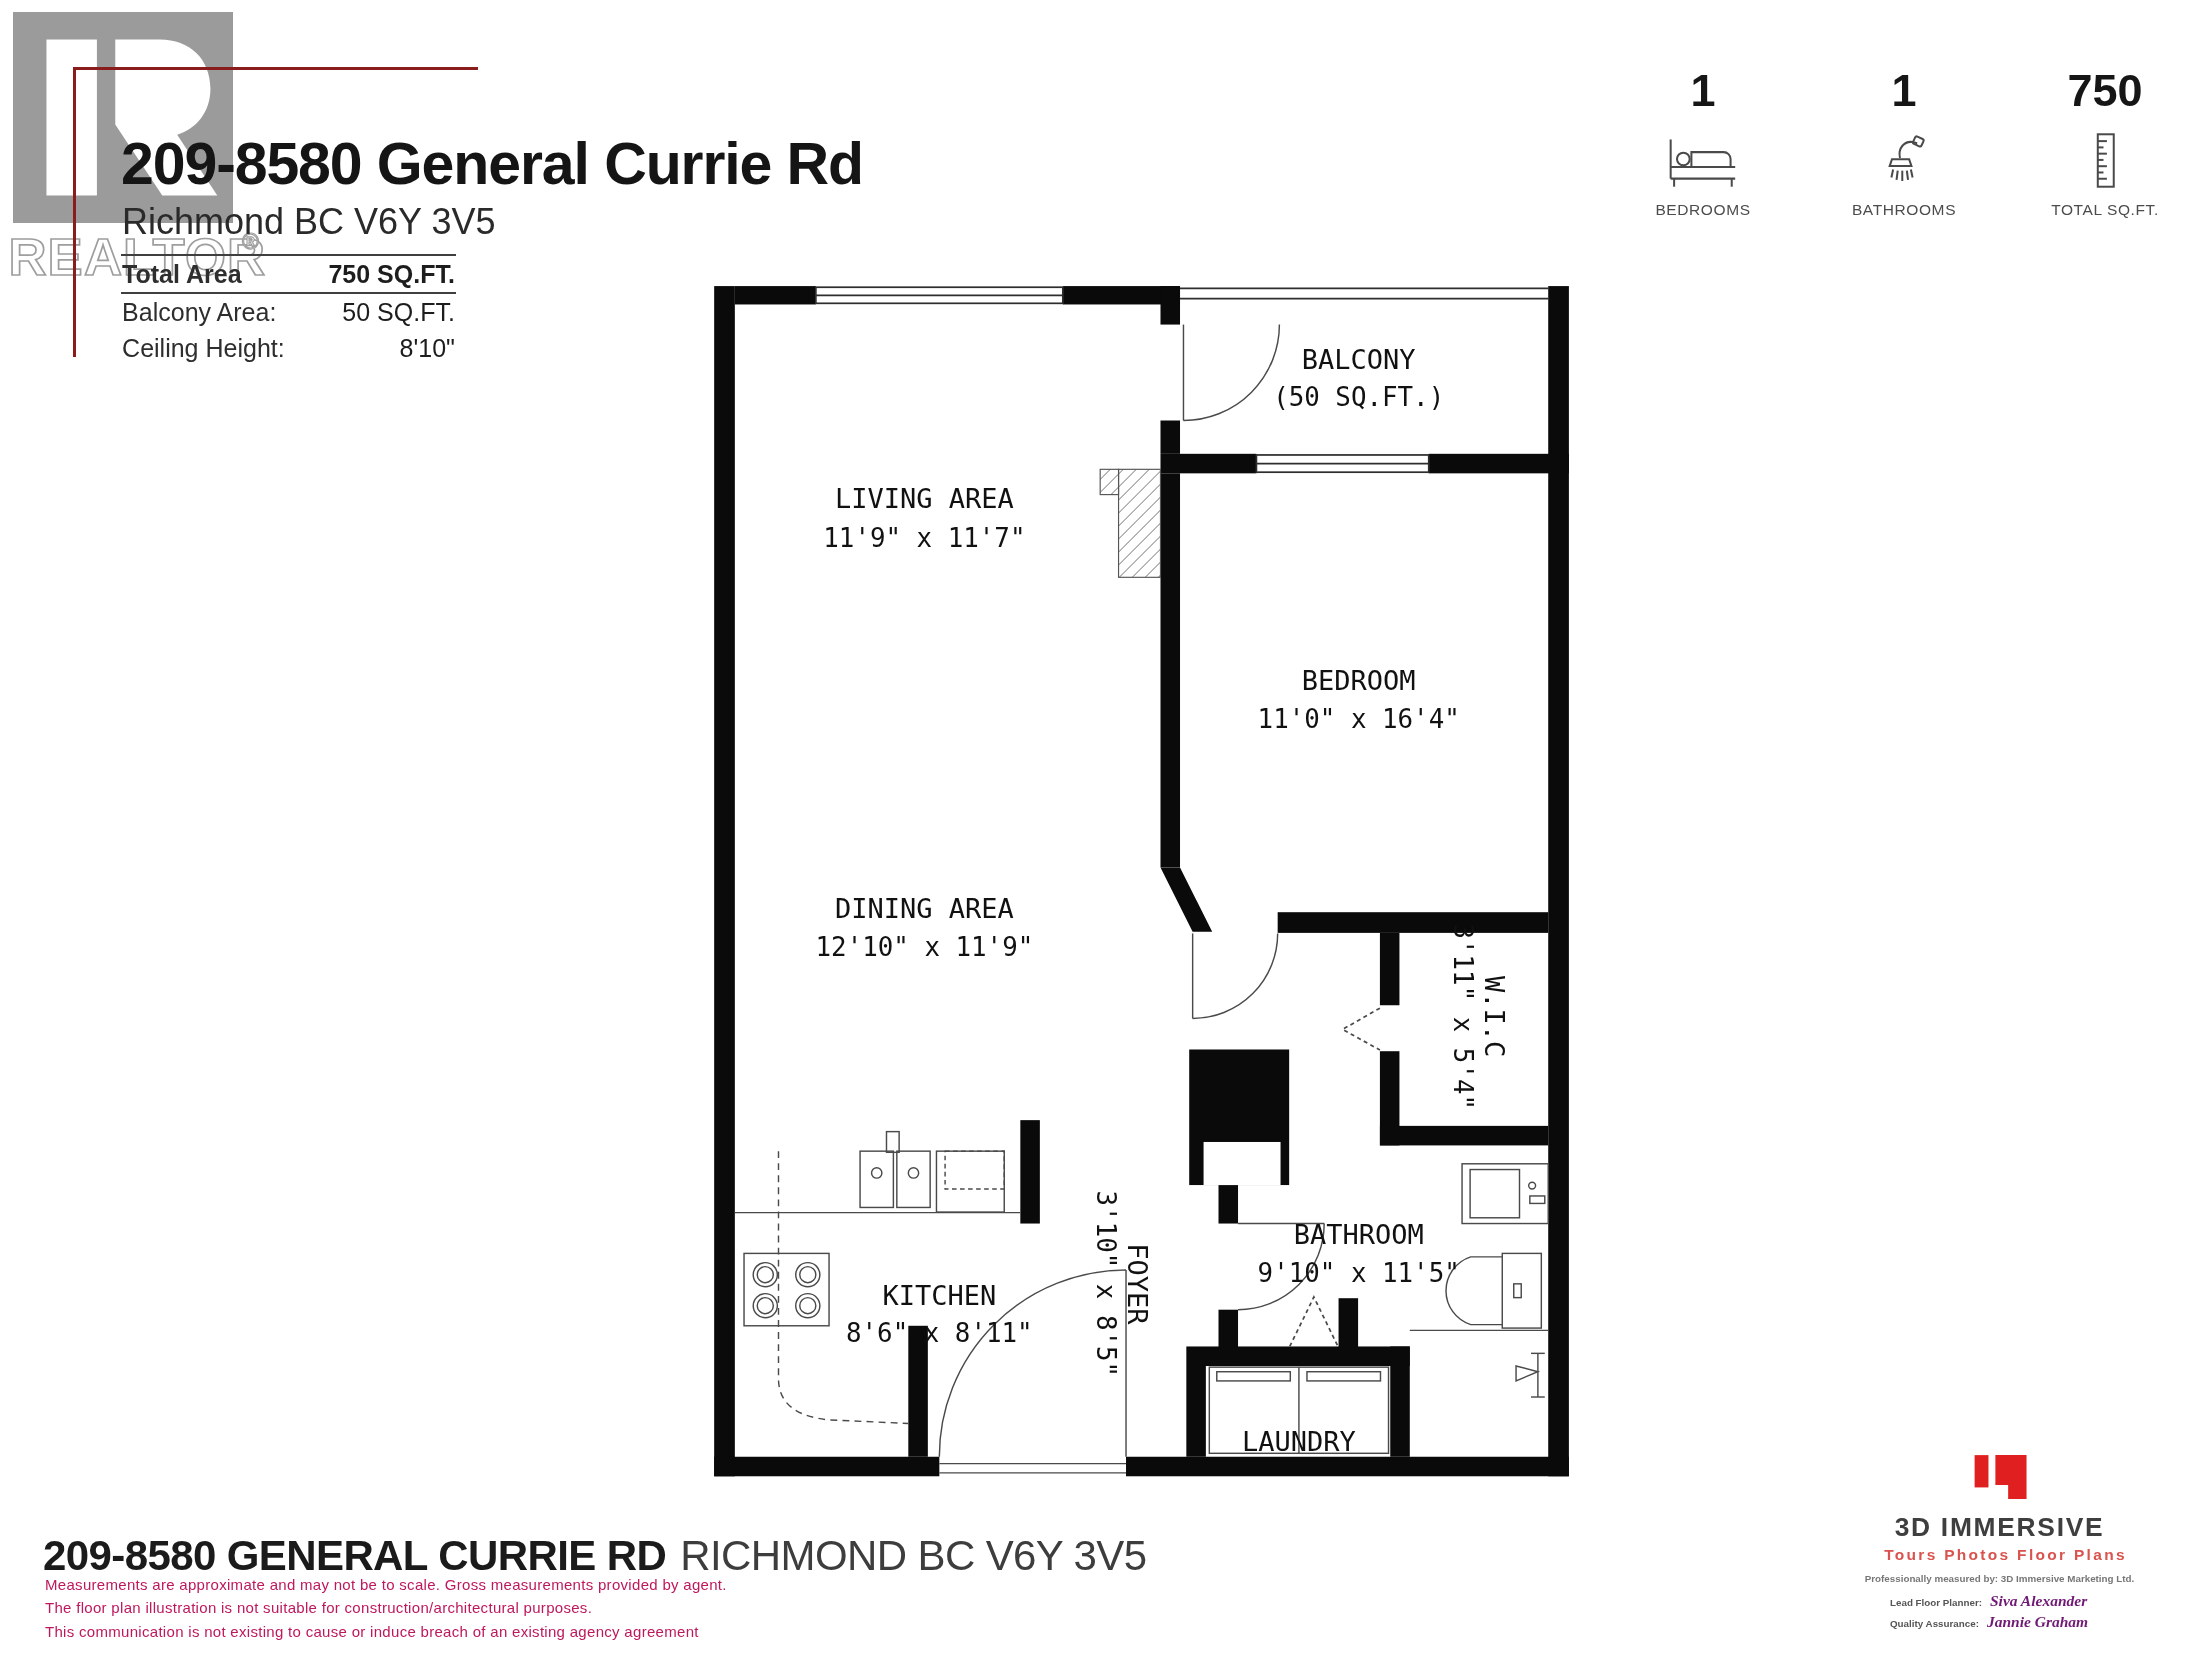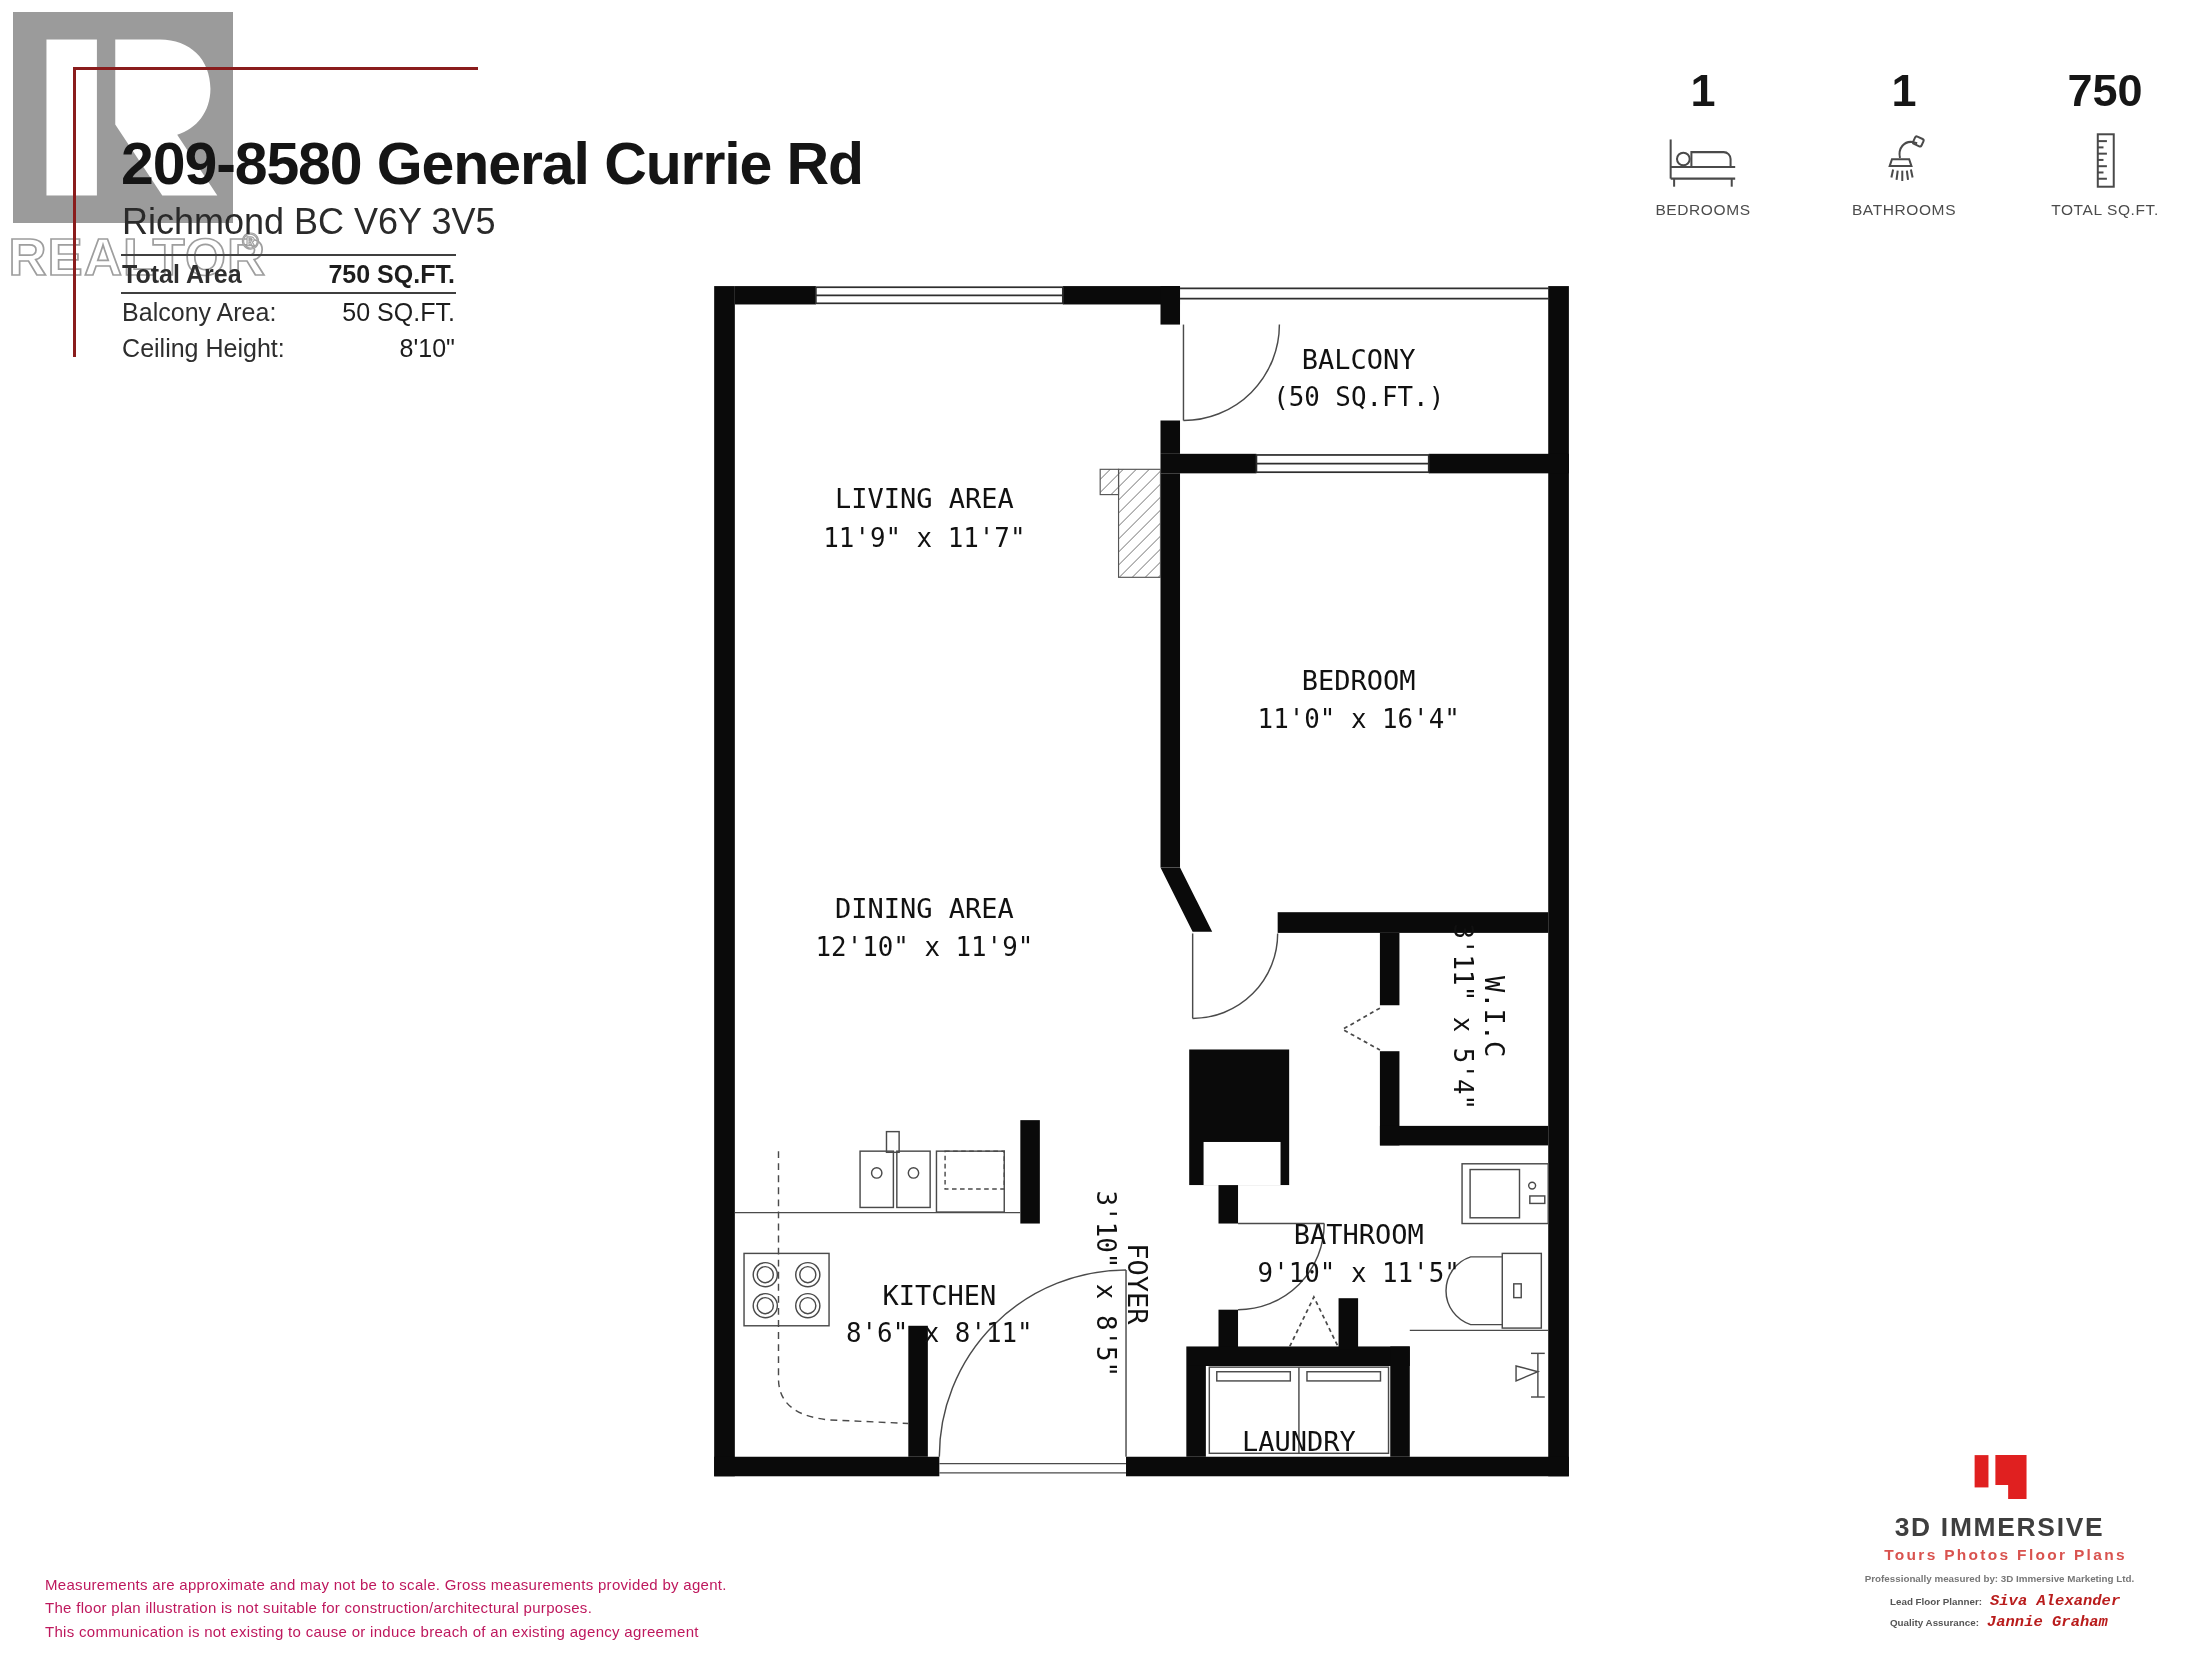--- a/index.html
+++ b/index.html
@@ -45,21 +45,21 @@
   .disclaimers div { font-size:15px; color:#be185d; margin-bottom:6.3px; letter-spacing:0.3px; }
 
   
   .brand { position:absolute; left:1856px; top:1455px; width:287px; display:flex; flex-direction:column; align-items:center; }
   .brand .mark { height:51px; }
   .brand .bname { margin-top:5.7px; font-size:26.4px; font-weight:700; letter-spacing:1.7px; color:#3f3f3f; white-space:nowrap; }
   .brand .btag { margin-top:3.4px; font-size:15.5px; font-weight:700; letter-spacing:2.3px; color:#d9534f; white-space:nowrap;margin-left:12px; }
   .brand .bmeasured { margin-top:9.2px; font-size:9.8px; font-weight:700; color:#777; white-space:nowrap; }
   .brand .sigrow { margin-top:8px; width:100%; padding-left:34px; font-size:9.8px; font-weight:700; color:#555; display:flex; align-items:baseline; }
   .brand .sigrow + .sigrow { margin-top:2.3px; }
-  .brand .script { font-family:Liberation Mono, monospace; font-style:italic; font-size:15.5px; color:#b91c1c; margin-left:8px; white-space:nowrap; }
+  .brand .script { font-family:Liberation Serif, serif; font-style:italic; font-size:15.5px; color:#701a75; margin-left:8px; white-space:nowrap; }
 </style>
 </head>
 <body>
 
 <div id="canvas">
 
   <div class="realtor-box">
     <svg width="220" height="211" viewBox="0 0 383 368">
       <rect x="0" y="0" width="383" height="368" fill="#9b9b9b"></rect>
       <rect x="58" y="48" width="88" height="272" fill="#ffffff"></rect>
@@ -309,20 +309,24 @@
       <text class="room rdims" x="694" y="1765" transform="rotate(90 694 1765)">3'10" x 8'5"</text>
 
       <text class="room rname" x="1150" y="1695">BATHROOM</text>
       <text class="room rdims" x="1150" y="1762">9'10" x 11'5"</text>
 
       <text class="room rname" x="1046" y="2056">LAUNDRY</text>
     </g>
   </svg>
   </div>
 
+  <div class="footer-address">
+    <span class="bold">209-8580 GENERAL CURRIE RD</span>
+    <span class="light">RICHMOND BC V6Y 3V5</span>
+  </div>
   <div class="disclaimers">
     <div>Measurements are approximate and may not be to scale. Gross measurements provided by agent.</div>
     <div>The floor plan illustration is not suitable for construction/architectural purposes.</div>
     <div>This communication is not existing to cause or induce breach of an existing agency agreement</div>
   </div>
 
   <div class="brand">
     <div class="mark">
       <svg width="60" height="51" viewBox="0 0 104 88">
         <rect x="8" y="0" width="24" height="56" fill="#e02020"></rect>

